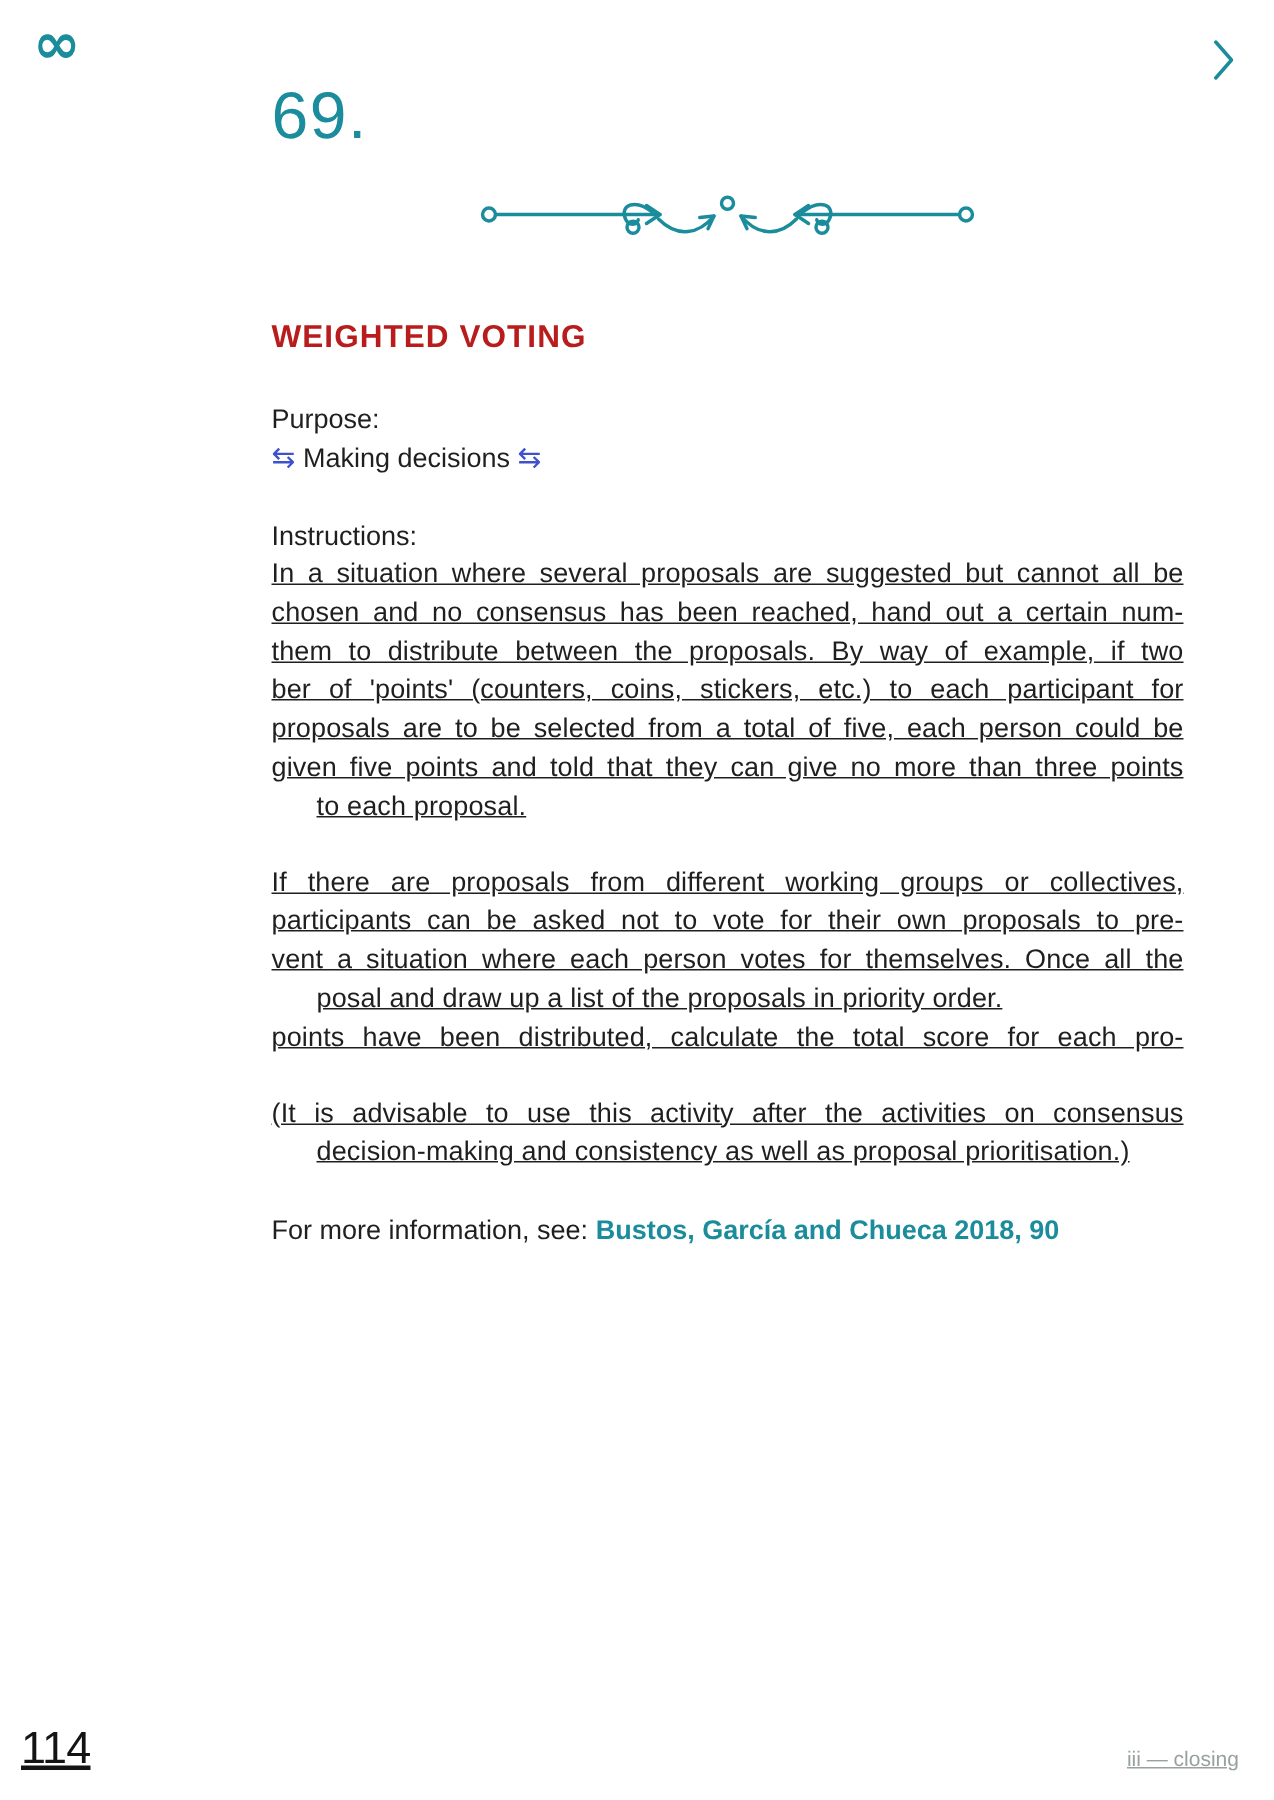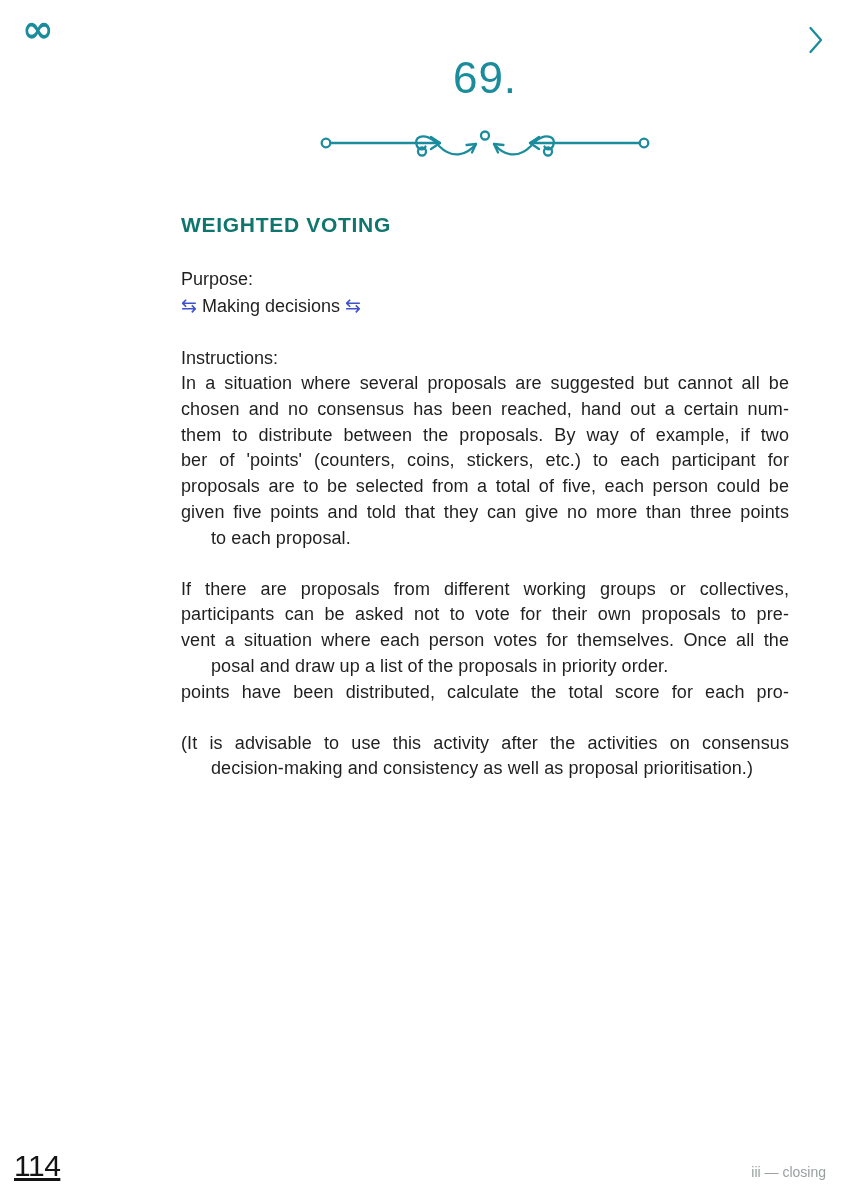--- a/index.html
+++ b/index.html
@@ -25,48 +25,48 @@
   }
   .chevron{
     position:absolute;right:25px;top:26px;width:16px;height:28px;
     cursor:pointer;
   }
 
   
   .col{position:absolute;left:181px;top:0;width:608px;}
 
   .activity-number{
-    margin-top:56px;text-align:center;
+    margin-top:56px;text-align:left;
     font-size:44px;line-height:1;font-weight:500;
     color:var(--teal);letter-spacing:1px;
   }
   .flourish{display:block;margin:20px auto 0;width:332px;height:44px;}
 
   .title{
     margin:48px 0 28px;font-size:21px;line-height:26px;
-    font-weight:700;letter-spacing:0.7px;color:#0f766e;
+    font-weight:700;letter-spacing:0.7px;color:#b91c1c;
   }
   .label{font-size:18px;line-height:26px;font-weight:400;margin:0;}
   .purpose-line{font-size:18px;line-height:26px;margin:0 0 26px;}
   .arr{color:var(--arrow_blue);font-family:"DejaVu Sans", sans-serif;font-size:19px;}
 
   .para{margin:0 0 25px;font-size:18px;line-height:25.8px;letter-spacing:0.1px;}
-  .jline{text-align:justify;text-align-last:justify;}
+  .jline{text-align:justify;text-align-last:justify;text-decoration:underline;}
   .jline.jlast{text-align-last:left;margin-left:30px;}
 
   .moreinfo{margin-top:26px;font-size:18px;line-height:26px;}
   .ref-link{color:var(--teal);font-weight:700;text-decoration:none;cursor:pointer;}
 
   .footer-page-number{
     position:absolute;left:14px;top:1149px;
     font-size:30px;line-height:1.1;color:#141414;letter-spacing:-0.5px;text-decoration:underline;
   }
   .footer-section{
     position:absolute;right:23px;top:1163px;
-    font-size:14px;line-height:1.3;color:var(--footer_muted);
+    font-size:14px;line-height:1.3;color:var(--footer_muted);text-decoration:underline;
   }
 </style>
 </head>
 <body>
 
 <div class="page">
 
   <span class="infinity">∞</span>
 
   <svg class="chevron" viewBox="0 0 16 28">
@@ -118,19 +118,23 @@
         <div class="jline">participants can be asked not to vote for their own proposals to pre-</div>
         <div class="jline">vent a situation where each person votes for themselves. Once all the</div>
         <div class="jline jlast">posal and draw up a list of the proposals in priority order.</div>
         <div class="jline">points have been distributed, calculate the total score for each pro-</div>
       </div>
     <div class="para">
         <div class="jline">(It is advisable to use this activity after the activities on consensus</div>
         <div class="jline jlast">decision-making and consistency as well as proposal prioritisation.)</div>
       </div>
 
+    <div class="moreinfo">
+      <span>For more information, see:</span>
+      <a class="ref-link">Bustos, García and Chueca 2018, 90</a>
+    </div>
 
   </div>
 
   <div class="footer-page-number">114</div>
   <div class="footer-section">iii — closing</div>
 
 </div>
 
 </body></html>

